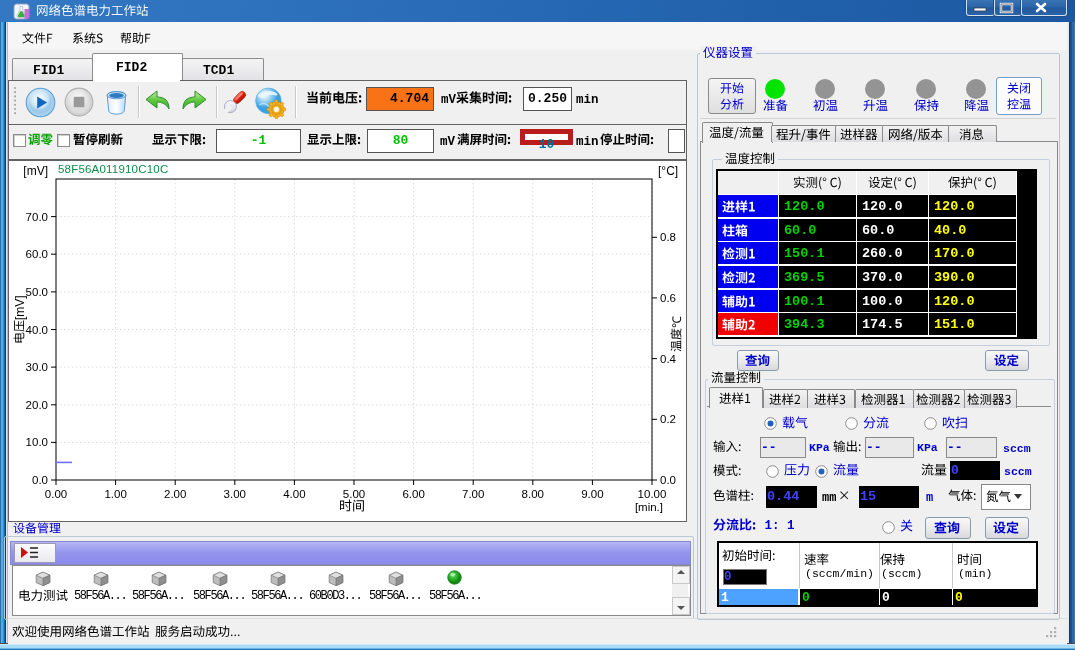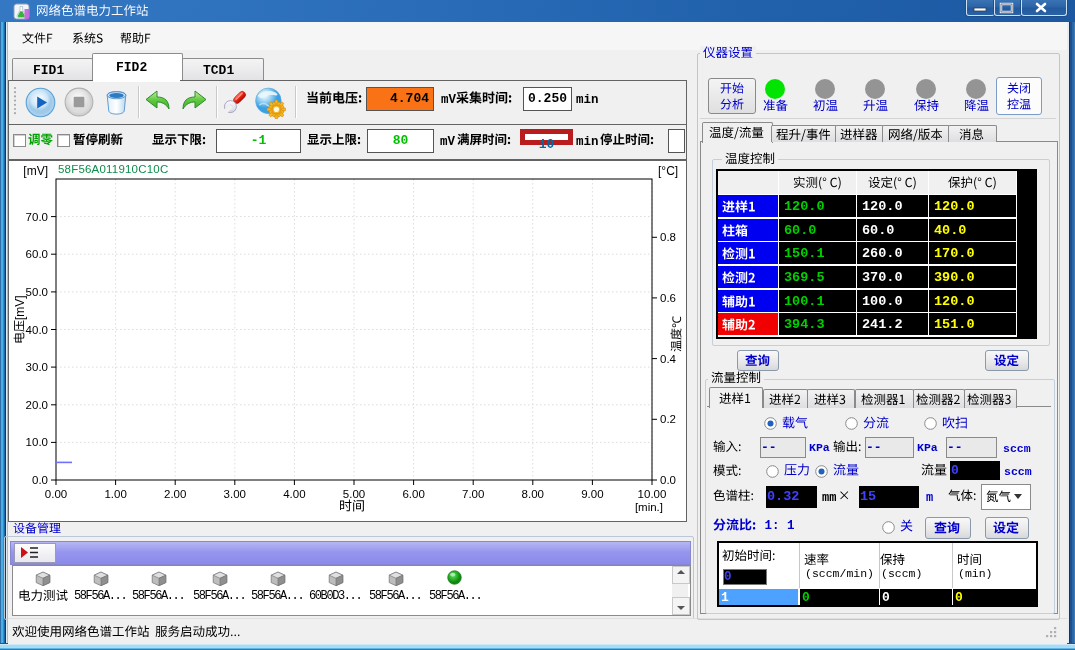--- a/index.html
+++ b/index.html
@@ -582,21 +582,21 @@
 <div style="position:absolute;left:934px;top:294px;font:bold 13.5px 'Liberation Mono',monospace;color:#ffff00;white-space:pre;">120.0</div>
 <div style="position:absolute;left:718px;top:313px;width:60px;height:22px;background:#f00000;"></div>
 <div style="position:absolute;left:722px;top:318px;line-height:0"><svg class="zt" width="33.7" height="14.9" viewBox="0 0 33.7 14.9" style="vertical-align:-3.51px">
         <g transform="translate(0,11.44) scale(0.01300)">
           <path fill="#fff" d="M771 -801C796 -779 828 -750 852 -727H757V-850H644V-727H438V-626H644V-565H462V87H565V-128H651V82H750V-128H832V-27C832 -18 830 -15 821 -15C813 -15 792 -14 769 -16C782 12 795 57 799 86C844 86 878 84 905 67C932 49 937 20 937 -25V-565H757V-626H964V-727H901L949 -765C924 -789 876 -828 843 -854ZM565 -298H651V-226H565ZM565 -395V-464H651V-395ZM832 -298V-226H750V-298ZM832 -395H750V-464H832ZM68 -310C76 -319 114 -325 147 -325H234V-214C155 -202 81 -192 23 -185L47 -70L234 -103V84H341V-122L428 -139L422 -242L341 -230V-325H413V-429H341V-577H234V-429H167C192 -489 216 -559 238 -631H409V-741H269L289 -829L173 -850C168 -814 162 -777 154 -741H35V-631H128C110 -565 93 -512 84 -491C67 -446 53 -418 32 -412C45 -384 62 -331 68 -310Z M1024 -131 1045 -8 1486 -115C1455 -72 1416 -34 1366 -1C1395 20 1433 61 1450 90C1644 -44 1699 -256 1714 -520H1821C1814 -199 1805 -74 1783 -46C1773 -32 1763 -29 1746 -29C1725 -29 1680 -30 1631 -33C1651 -2 1665 49 1667 81C1718 83 1770 84 1803 78C1838 72 1863 61 1886 27C1919 -20 1928 -168 1937 -580C1937 -595 1937 -634 1937 -634H1719C1721 -703 1721 -775 1721 -849H1604L1602 -634H1471V-520H1598C1589 -366 1565 -235 1497 -131L1487 -225L1444 -216V-808H1095V-144ZM1201 -165V-287H1333V-192ZM1201 -494H1333V-392H1201ZM1201 -599V-700H1333V-599Z M2043 0H2539V-124H2379C2344 -124 2295 -120 2257 -115C2392 -248 2504 -392 2504 -526C2504 -664 2411 -754 2271 -754C2170 -754 2104 -715 2035 -641L2117 -562C2154 -603 2198 -638 2252 -638C2323 -638 2363 -592 2363 -519C2363 -404 2245 -265 2043 -85Z"></path>
         </g>
       </svg></div>
 <div style="position:absolute;left:779px;top:313px;width:77px;height:22px;background:#000;"></div>
 <div style="position:absolute;left:784px;top:317px;font:bold 13.5px 'Liberation Mono',monospace;color:#00d000;white-space:pre;">394.3</div>
 <div style="position:absolute;left:857px;top:313px;width:71px;height:22px;background:#000;"></div>
-<div style="position:absolute;left:862px;top:317px;font:bold 13.5px 'Liberation Mono',monospace;color:#ffffff;white-space:pre;">241.2</div>
+<div style="position:absolute;left:862px;top:317px;font:bold 13.5px 'Liberation Mono',monospace;color:#ffffff;white-space:pre;">174.5</div>
 <div style="position:absolute;left:929px;top:313px;width:87px;height:22px;background:#000;"></div>
 <div style="position:absolute;left:934px;top:317px;font:bold 13.5px 'Liberation Mono',monospace;color:#ffff00;white-space:pre;">151.0</div>
 <div style="position:absolute;left:1017px;top:171px;width:18px;height:166px;background:#000;"></div>
 <div style="position:absolute;left:737px;top:350px;width:40px;height:19px;background:linear-gradient(180deg,#f8f8f8,#e8e8ea 60%,#d8d8dc);border:1px solid #8a9aaa;border-radius:3px;"></div>
 <div style="position:absolute;left:737px;top:354.0px;width:40px;text-align:center;line-height:0"><svg class="zt" width="25.0" height="14.4" viewBox="0 0 25.0 14.4" style="vertical-align:-3.37px">
         <g transform="translate(0,11.00) scale(0.01250)">
           <path fill="#0000cc" d="M324 -220H662V-169H324ZM324 -346H662V-296H324ZM61 -44V61H940V-44ZM437 -850V-738H53V-634H321C244 -557 135 -491 24 -455C49 -432 84 -388 101 -360C136 -374 171 -391 205 -410V-90H788V-417C823 -397 859 -381 896 -367C912 -397 948 -442 974 -465C861 -499 749 -560 669 -634H949V-738H556V-850ZM230 -425C309 -474 380 -535 437 -605V-454H556V-606C616 -535 691 -473 773 -425Z M1083 -764C1132 -713 1195 -642 1224 -596L1311 -674C1281 -719 1214 -785 1165 -832ZM1034 -542V-427H1154V-126C1154 -80 1124 -45 1102 -30C1122 -7 1151 44 1161 72C1178 48 1211 19 1393 -123C1381 -146 1362 -193 1354 -225L1270 -161V-542ZM1487 -850C1447 -730 1375 -609 1295 -535C1323 -516 1373 -475 1395 -453L1407 -466V-57H1516V-112H1745V-526H1455C1472 -549 1488 -573 1504 -599H1829C1819 -228 1807 -79 1779 -47C1768 -33 1757 -28 1739 -28C1715 -28 1665 -29 1610 -34C1630 -1 1646 50 1648 82C1702 84 1758 85 1793 79C1832 73 1858 61 1884 23C1923 -29 1935 -191 1947 -651C1948 -666 1948 -707 1948 -707H1563C1580 -743 1596 -780 1609 -817ZM1640 -273V-208H1516V-273ZM1640 -364H1516V-431H1640Z"></path>
         </g>
       </svg></div>
 <div style="position:absolute;left:985px;top:350px;width:42px;height:19px;background:linear-gradient(180deg,#f8f8f8,#e8e8ea 60%,#d8d8dc);border:1px solid #8a9aaa;border-radius:3px;"></div>
@@ -716,21 +716,21 @@
           <path fill="#000" d="M577 -361V37H644V-361ZM400 -362V-259C400 -167 387 -56 264 28C281 39 306 62 317 77C452 -19 468 -148 468 -257V-362ZM755 -362V-44C755 16 760 32 775 46C788 58 810 63 830 63C840 63 867 63 879 63C896 63 916 59 927 52C941 44 949 32 954 13C959 -5 962 -58 964 -102C946 -108 924 -118 911 -130C910 -82 909 -46 907 -29C905 -13 902 -6 897 -2C892 1 884 2 875 2C867 2 854 2 847 2C840 2 834 1 831 -2C826 -7 825 -17 825 -37V-362ZM85 -774C145 -738 219 -684 255 -645L300 -704C264 -742 189 -794 129 -827ZM40 -499C104 -470 183 -423 222 -388L264 -450C224 -484 144 -528 80 -554ZM65 16 128 67C187 -26 257 -151 310 -257L256 -306C198 -193 119 -61 65 16ZM559 -823C575 -789 591 -746 603 -710H318V-642H515C473 -588 416 -517 397 -499C378 -482 349 -475 330 -471C336 -454 346 -417 350 -399C379 -410 425 -414 837 -442C857 -415 874 -390 886 -369L947 -409C910 -468 833 -560 770 -627L714 -593C738 -566 765 -534 790 -503L476 -485C515 -530 562 -592 600 -642H945V-710H680C669 -748 648 -799 627 -840Z M1250 -665H1747V-610H1250ZM1250 -763H1747V-709H1250ZM1177 -808V-565H1822V-808ZM1052 -522V-465H1949V-522ZM1230 -273H1462V-215H1230ZM1535 -273H1777V-215H1535ZM1230 -373H1462V-317H1230ZM1535 -373H1777V-317H1535ZM1047 -3V55H1955V-3H1535V-61H1873V-114H1535V-169H1851V-420H1159V-169H1462V-114H1131V-61H1462V-3Z"></path>
         </g>
       </svg></div>
 <div style="position:absolute;left:950px;top:461px;width:50px;height:19px;background:#000;border:1px solid #000;box-sizing:border-box;font:bold 13px 'Liberation Mono',monospace;color:#4040ff;text-align:left;line-height:17px;">0</div>
 <div style="position:absolute;left:1004px;top:465px;font:bold 11.5px 'Liberation Mono',monospace;color:#0000cc;white-space:pre;">sccm</div>
 <div style="position:absolute;left:713px;top:489px;line-height:0;"><svg class="zt" width="41.0" height="14.4" viewBox="0 0 41.0 14.4" style="vertical-align:-3.37px">
         <g transform="translate(0,11.00) scale(0.01250)">
           <path fill="#000" d="M474 -492V-319H243V-492ZM547 -492H786V-319H547ZM598 -685C569 -643 531 -597 494 -563H229C268 -601 304 -642 337 -685ZM354 -843C284 -708 162 -587 39 -511C53 -495 74 -457 81 -441C111 -461 141 -484 170 -509V-81C170 36 219 63 378 63C414 63 725 63 765 63C914 63 945 18 963 -138C941 -142 910 -154 890 -166C879 -34 863 -6 764 -6C696 -6 426 -6 373 -6C263 -6 243 -20 243 -80V-247H786V-202H861V-563H585C632 -611 678 -669 712 -722L663 -757L648 -752H383C397 -774 410 -796 422 -818Z M1090 -769C1140 -719 1201 -651 1229 -608L1284 -658C1254 -700 1191 -766 1141 -812ZM1334 -603C1367 -564 1402 -511 1416 -477L1469 -509C1454 -543 1417 -594 1384 -631ZM1859 -629C1841 -591 1806 -533 1779 -498L1828 -473C1855 -507 1889 -556 1918 -602ZM1043 -526V-455H1182V-86C1182 -43 1154 -17 1135 -5C1148 9 1165 40 1172 58C1186 39 1212 21 1368 -91C1359 -106 1349 -135 1343 -155L1252 -92V-526ZM1297 -448V-385H1961V-448H1746V-650H1925V-714H1756C1777 -746 1800 -783 1821 -818L1756 -843C1740 -806 1714 -753 1691 -714H1534L1562 -730C1548 -761 1516 -808 1486 -842L1431 -815C1456 -785 1482 -745 1498 -714H1334V-650H1505V-448ZM1572 -650H1678V-448H1572ZM1466 -124H1796V-34H1466ZM1466 -181V-261H1796V-181ZM1399 -322V79H1466V23H1796V76H1866V-322Z M2604 -816C2633 -765 2664 -697 2675 -655L2746 -682C2734 -724 2702 -789 2671 -838ZM2197 -840V-646H2052V-576H2193C2162 -439 2099 -281 2034 -197C2048 -179 2066 -146 2074 -124C2119 -189 2163 -292 2197 -400V79H2270V-431C2303 -378 2342 -312 2358 -278L2405 -332C2386 -362 2305 -477 2270 -521V-576H2396V-646H2270V-840ZM2438 -351V-283H2644V-20H2384V49H2961V-20H2722V-283H2917V-351H2722V-580H2943V-650H2417V-580H2644V-351Z M3139 -390C3175 -390 3205 -418 3205 -460C3205 -501 3175 -530 3139 -530C3102 -530 3073 -501 3073 -460C3073 -418 3102 -390 3139 -390ZM3139 13C3175 13 3205 -15 3205 -56C3205 -98 3175 -126 3139 -126C3102 -126 3073 -98 3073 -56C3073 -15 3102 13 3139 13Z"></path>
         </g>
       </svg></div>
-<div style="position:absolute;left:766px;top:486px;width:51px;height:22px;background:#000;border:1px solid #000;box-sizing:border-box;font:bold 13.5px 'Liberation Mono',monospace;color:#4040ff;text-align:left;line-height:20px;">0.32</div>
+<div style="position:absolute;left:766px;top:486px;width:51px;height:22px;background:#000;border:1px solid #000;box-sizing:border-box;font:bold 13.5px 'Liberation Mono',monospace;color:#4040ff;text-align:left;line-height:20px;">0.44</div>
 <div style="position:absolute;left:822px;top:491px;font:bold 12px 'Liberation Mono',monospace;color:#000;white-space:pre;">mm</div>
 <div style="position:absolute;left:838px;top:489px;line-height:0;"><svg class="zt" width="12.5" height="14.4" viewBox="0 0 12.5 14.4" style="vertical-align:-3.37px">
         <g transform="translate(0,11.00) scale(0.01250)">
           <path fill="#000" d="M774 -54 822 -102 549 -376 822 -650 774 -698 500 -424 227 -698 178 -649 452 -376 178 -102 227 -54 500 -328Z"></path>
         </g>
       </svg></div>
 <div style="position:absolute;left:859px;top:486px;width:60px;height:22px;background:#000;border:1px solid #000;box-sizing:border-box;font:bold 13.5px 'Liberation Mono',monospace;color:#4040ff;text-align:left;line-height:20px;">15</div>
 <div style="position:absolute;left:926px;top:491px;font:bold 12px 'Liberation Mono',monospace;color:#0000cc;white-space:pre;">m</div>
 <div style="position:absolute;left:948px;top:489px;line-height:0;"><svg class="zt" width="28.5" height="14.4" viewBox="0 0 28.5 14.4" style="vertical-align:-3.37px">
         <g transform="translate(0,11.00) scale(0.01250)">

